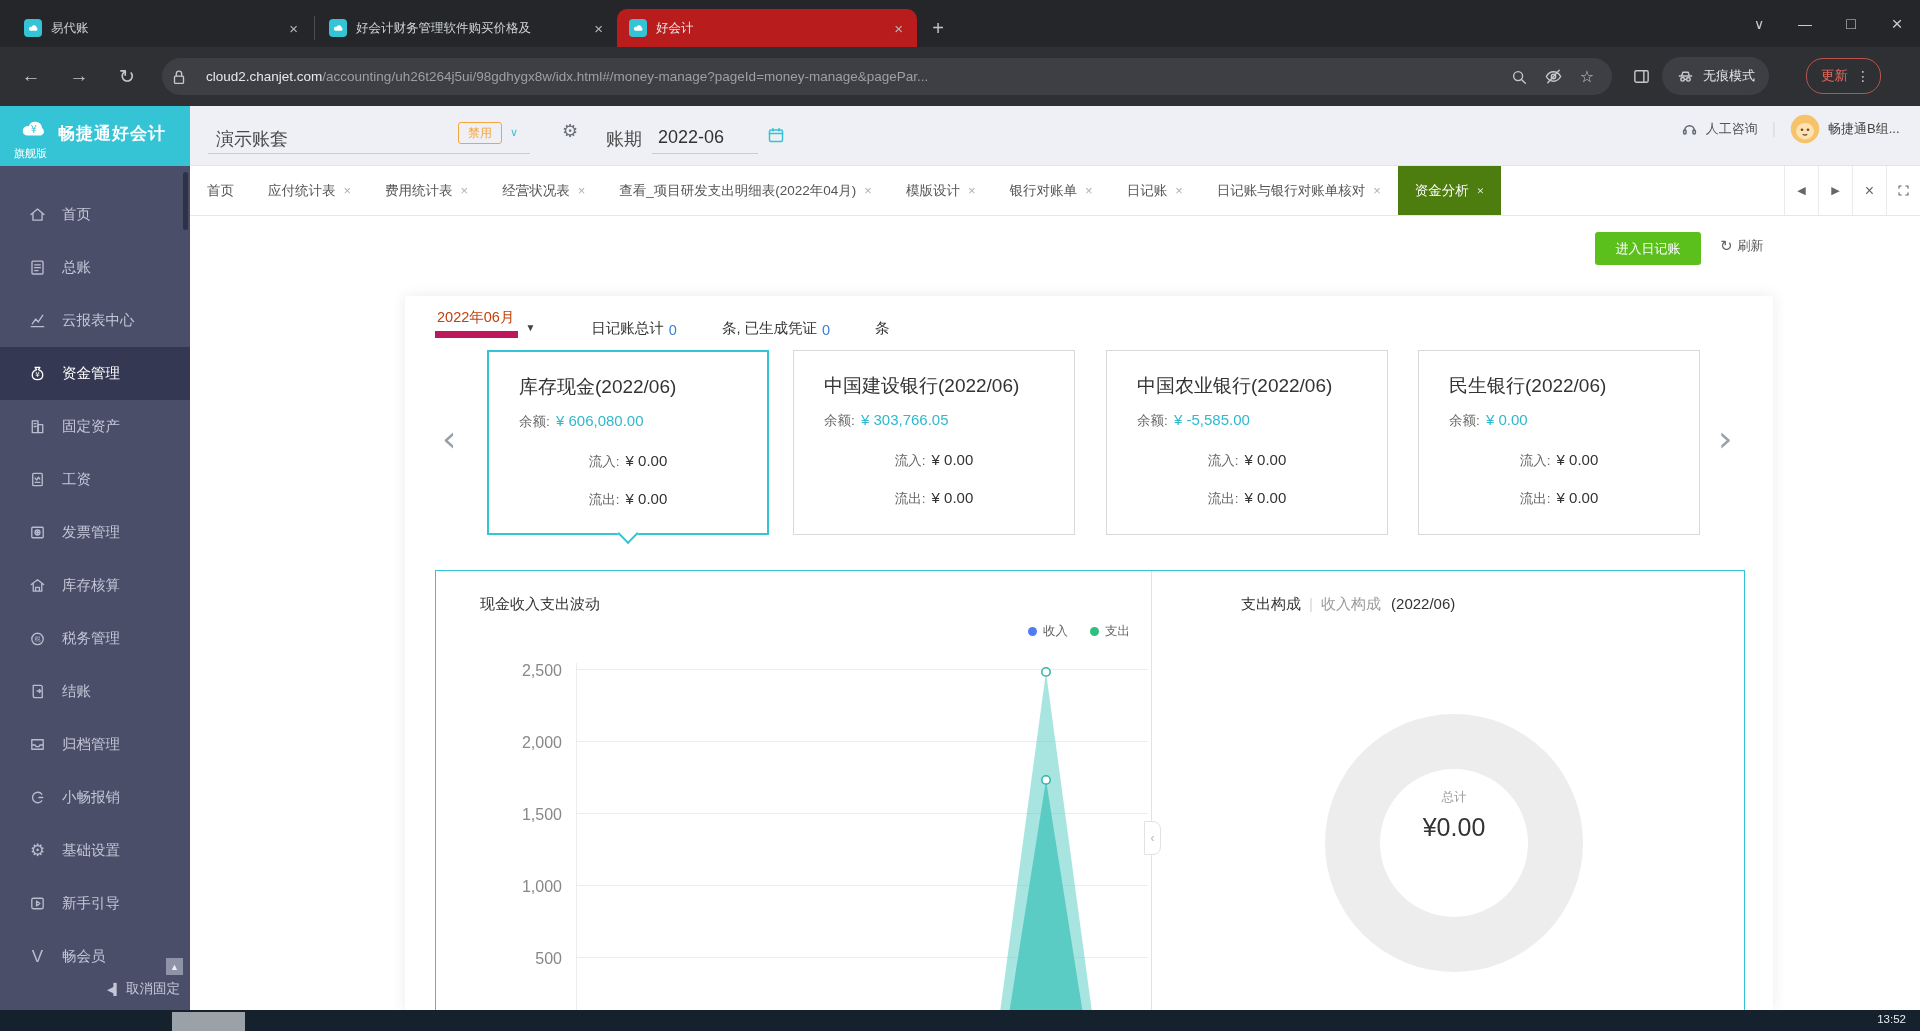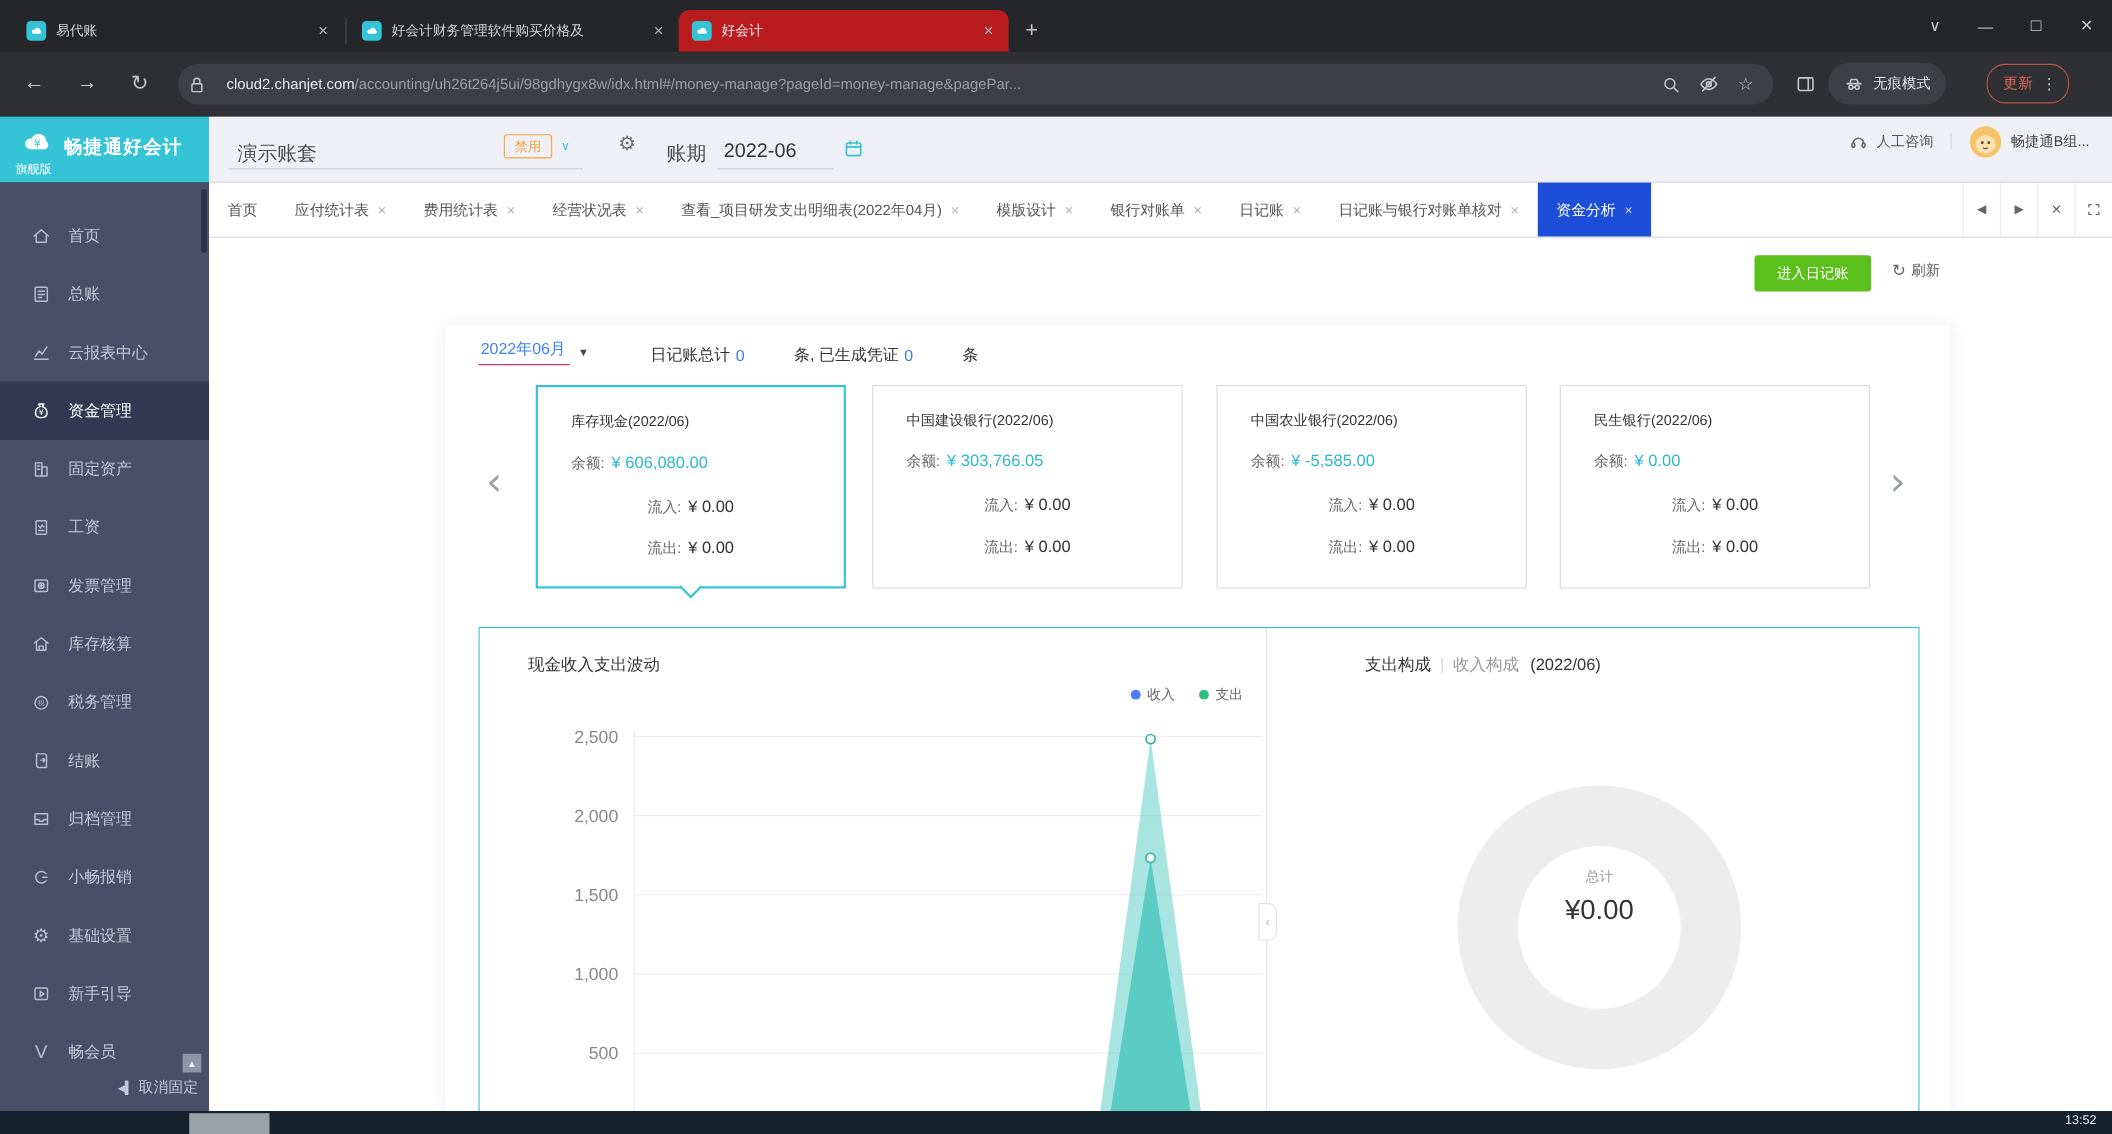--- a/index.html
+++ b/index.html
@@ -63,43 +63,43 @@
   #side-scroll{position:absolute;left:183px;top:6px;width:5px;height:58px;background:#2e3248;border-radius:3px;}
   #side-step{position:absolute;left:166px;top:792px;width:17px;height:17px;background:#8f93a8;color:#eceef5;
       font-size:9px;display:flex;align-items:center;justify-content:center;}
   #side-footer{position:absolute;right:10px;bottom:12px;color:#c3c7d8;font-size:13.5px;display:flex;gap:6px;align-items:center;cursor:pointer;}
 
   
   #page-tabs{left:190px;top:166px;width:1730px;height:50px;background:#fff;border-bottom:1px solid #e4e6ea;
       box-sizing:border-box;display:flex;align-items:stretch;}
   .ptab{display:flex;align-items:center;gap:8px;padding:0 17px;font-size:13.5px;color:#555;cursor:pointer;white-space:nowrap;}
   .ptab .px{color:#b0b0b0;font-size:13px;}
-  .ptab.active{background:#1d4ed8;color:#fff;font-family:Liberation Serif, serif;}
+  .ptab.active{background:#4d7c0f;color:#fff;font-family:Liberation Serif, serif;}
   .ptab.active .px{color:#fff;}
   #ptab-ctl{margin-left:auto;display:flex;align-items:stretch;}
   .pcbtn{width:33px;display:flex;align-items:center;justify-content:center;color:#666;font-size:11px;
       border-left:1px solid #ebebeb;cursor:pointer;}
 
   
   #content{left:190px;top:216px;width:1730px;height:794px;background:#fff;overflow:hidden;}
   #card-shadow{position:absolute;left:215px;top:80px;width:1368px;height:714px;background:#fff;
       box-shadow:0 0 14px rgba(40,60,90,.10);border-radius:2px;}
   #btn-journal{position:absolute;left:1405px;top:16px;width:106px;height:33px;background:#5bbf1c;border-radius:3px;
       color:#fff;font-size:13px;display:flex;align-items:center;justify-content:center;cursor:pointer;}
   #btn-refresh{position:absolute;left:1530px;top:21px;display:flex;align-items:center;gap:5px;color:#555;font-size:13px;cursor:pointer;}
   #summary{position:absolute;left:245px;top:92px;display:flex;align-items:flex-end;font-size:14.5px;color:#333;}
-  #period-link{color:#3b82f6;border-bottom:1px solid #be185d;padding:0 4px 4px 2px;cursor:pointer;}
+  #period-link{color:#c2410c;border-bottom:7px solid #be185d;padding:0 4px 4px 2px;cursor:pointer;}
   #period-caret{font-size:10px;color:#444;margin:0 16px 5px 7px;cursor:pointer;}
   #summary .cnt{color:#3a7fd5;margin:0 5px 0 5px;}
   #summary .lbl{margin-bottom:0px;margin-left:40px;}
 
   .acc-chevron{position:absolute;top:205px;font-size:36px;color:#9aa0a6;cursor:pointer;font-family:"DejaVu Sans",sans-serif;line-height:36px;}
   .acc-card{position:absolute;top:134px;width:282px;height:185px;border:1px solid #d9d9d9;background:#fff;box-sizing:border-box;cursor:pointer;}
   .acc-card.active{border:2px solid #35c3d6;}
-  .acc-card .name{position:absolute;left:30px;top:22px;font-size:13px;color:#333;}
+  .acc-card .name{position:absolute;left:30px;top:22px;font-size:19px;color:#333;}
   .acc-card .bal{position:absolute;left:30px;top:60px;font-size:13.5px;color:#666;}
   .acc-card .bal b{font-weight:normal;font-size:15px;color:#2fb9cd;margin-left:2px;}
   .acc-card .flowrow{position:absolute;left:0;width:100%;text-align:center;font-size:13.5px;color:#666;}
   .acc-card .flowrow b{font-weight:normal;font-size:15px;color:#333;margin-left:2px;}
   .notch{position:absolute;left:50%;bottom:-8px;width:13px;height:13px;background:#fff;transform:translateX(-50%) rotate(45deg);
       border-right:2px solid #35c3d6;border-bottom:2px solid #35c3d6;}
 
   #panel{position:absolute;left:245px;top:354px;width:1310px;height:470px;border:1px solid #35c3d6;background:#fff;box-sizing:border-box;}
   #chart-title{position:absolute;left:44px;top:24px;font-size:15px;color:#333;}
   #legend{position:absolute;left:592px;top:52px;display:flex;gap:22px;}

